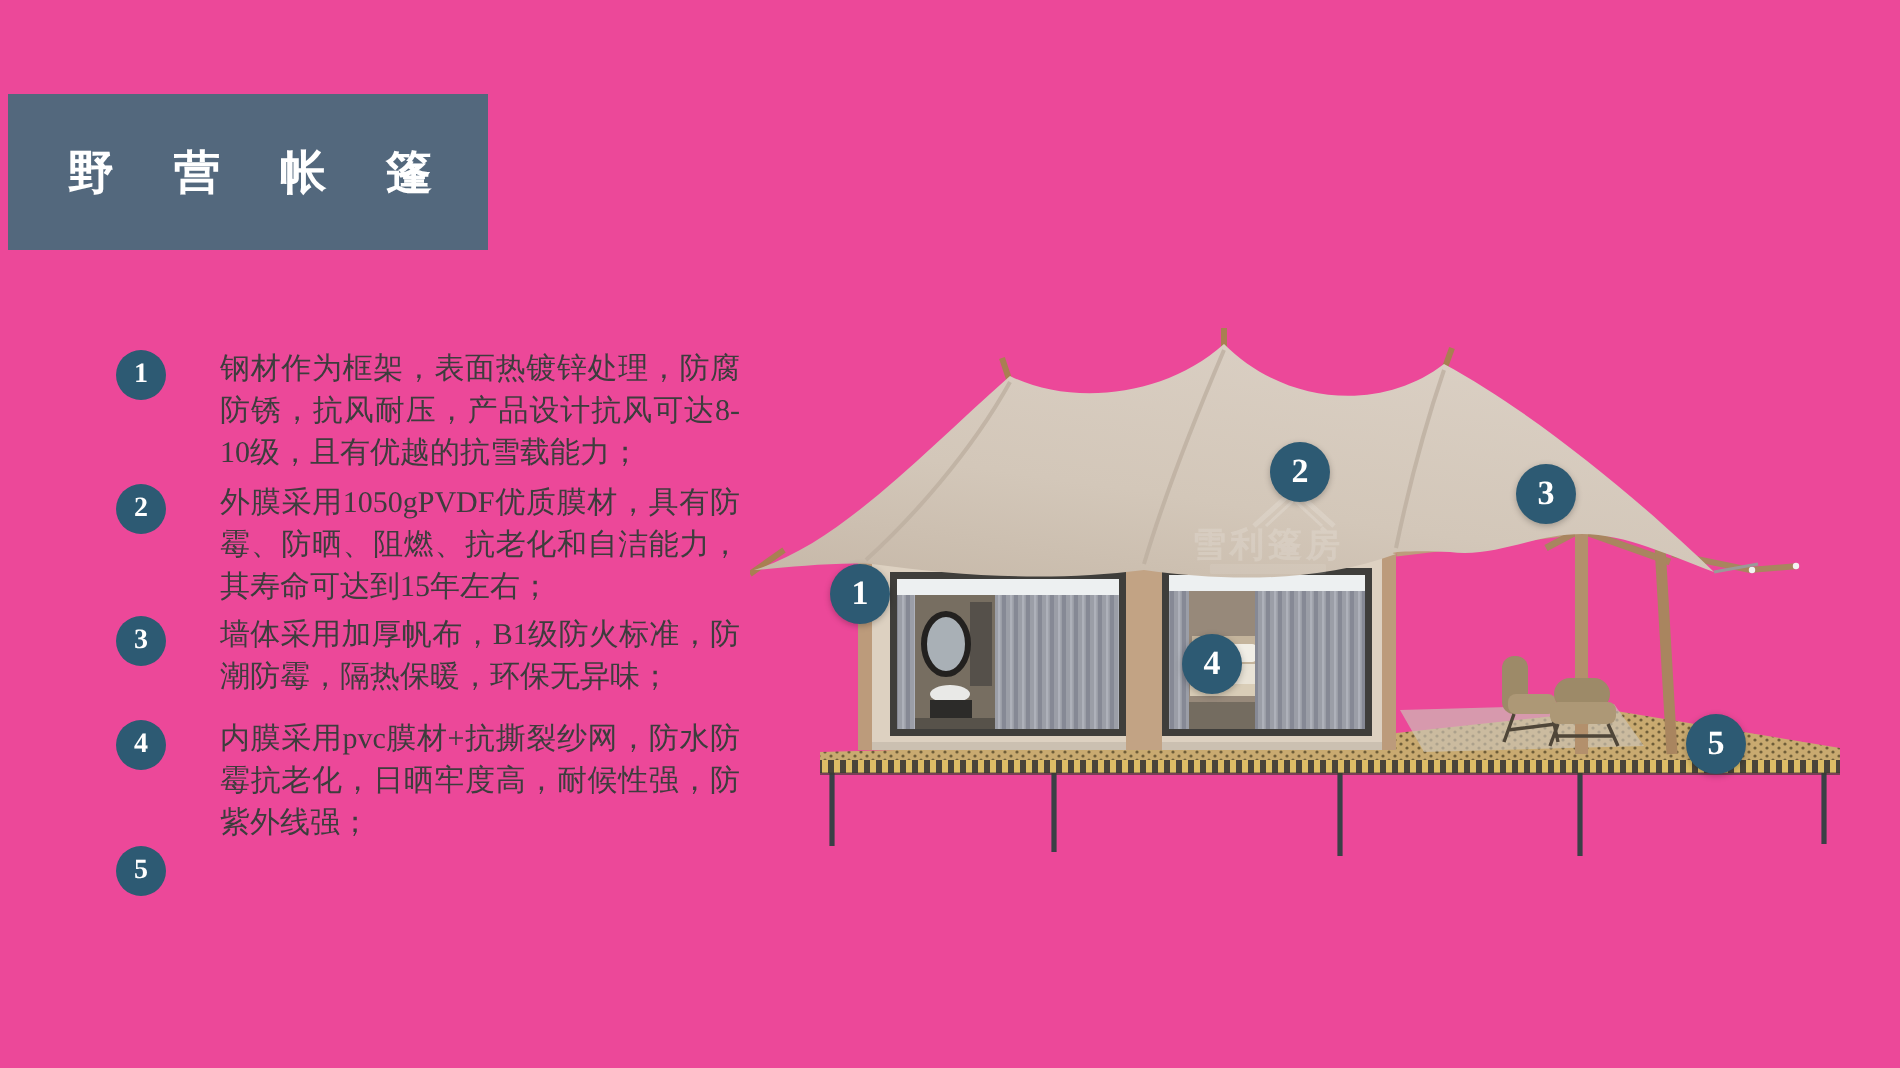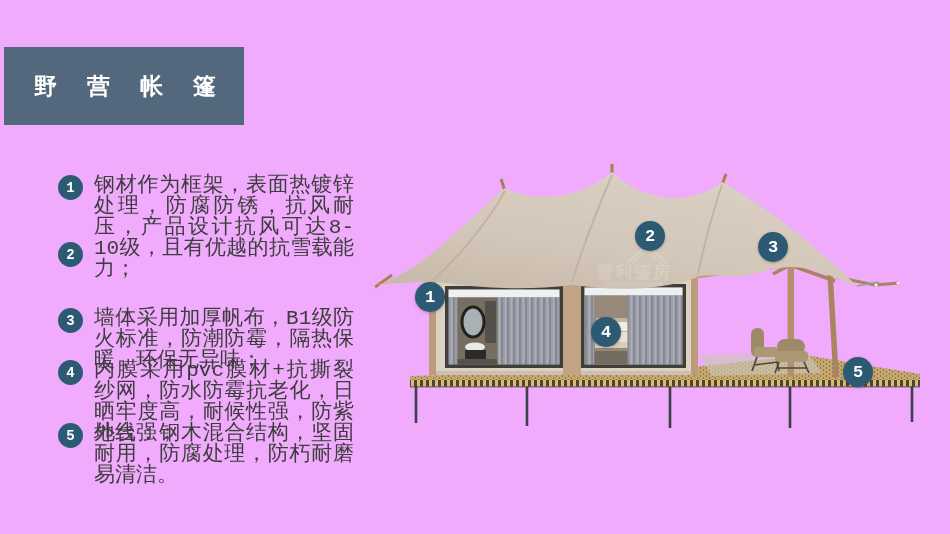--- a/index.html
+++ b/index.html
@@ -1,38 +1,38 @@
 <!DOCTYPE html>
 <html><head>
 <meta charset="utf-8">
 <style>
   html,body{margin:0;padding:0;background:#e4e4e6;}
   .slide{
     position:relative;width:950px;height:534px;overflow:hidden;
-    background:#f0abfc;
-    font-family:Liberation Mono, monospace;
+    background:#ec4899;
+    font-family:Liberation Serif, serif;
   }
   
   .title-block{
     position:absolute;left:4px;top:47px;width:240px;height:78px;
     background:#53687d;display:flex;align-items:center;
   }
   .title-block h1{
     margin:0;padding-left:30px;color:#ffffff;font-size:23px;font-weight:bold;
     letter-spacing:30px;white-space:nowrap;
   }
   
   .feature{position:absolute;left:58px;width:332px;}
   .feature .badge{
     position:absolute;left:0;top:0;width:25px;height:25px;border-radius:50%;
     background:#2d5a73;color:#fff;font-size:14px;font-weight:bold;
     display:flex;align-items:center;justify-content:center;
   }
   .feature .ftext{
-    margin-left:36px;width:260px;font-size:21px;line-height:21px;color:#3d3d3d;
+    margin-left:52px;width:260px;font-size:15px;line-height:21px;color:#3d3d3d;
     text-align:justify;
   }
   .f1{top:175px}.f2{top:242px}.f3{top:308px}.f4{top:360px}.f5{top:423px}
   
   .tent{position:absolute;left:375px;top:155px;width:570px;height:280px;}
   .tent svg{position:absolute;left:0;top:0;}
   .marker{
     position:absolute;width:30px;height:30px;border-radius:50%;
     background:#2d5a73;color:#fff;font-size:17px;font-weight:bold;
     display:flex;align-items:center;justify-content:center;
@@ -49,32 +49,32 @@
   <div class="title-block">
     <h1>野营帐篷</h1>
   </div>
 
   <div class="feature f1">
     <div class="badge">1</div>
     <div class="ftext">钢材作为框架，表面热镀锌处理，防腐防锈，抗风耐压，产品设计抗风可达8-10级，且有优越的抗雪载能力；</div>
   </div>
   <div class="feature f2">
     <div class="badge">2</div>
+    <div class="ftext">外膜采用1050gPVDF优质膜材，具有防霉、防晒、阻燃、抗老化和自洁能力，其寿命可达到15年左右；</div>
   </div>
   <div class="feature f3">
     <div class="badge">3</div>
     <div class="ftext">墙体采用加厚帆布，B1级防火标准，防潮防霉，隔热保暖，环保无异味；</div>
   </div>
   <div class="feature f4">
     <div class="badge">4</div>
     <div class="ftext">内膜采用pvc膜材+抗撕裂纱网，防水防霉抗老化，日晒牢度高，耐候性强，防紫外线强；</div>
   </div>
   <div class="feature f5">
     <div class="badge">5</div>
-    <div class="ftext">地台：钢木混合结构，坚固耐用，防腐处理，防朽耐磨易清洁。</div>
   </div>
 
   <div class="tent">
     <svg viewBox="0 0 570 280" width="570" height="280">
       <defs>
         <linearGradient id="roofG" x1="0" y1="1" x2="0.6" y2="0">
           <stop offset="0" stop-color="#c6b8a8"></stop>
           <stop offset="0.45" stop-color="#d3c7b9"></stop>
           <stop offset="1" stop-color="#dacfc3"></stop>
         </linearGradient>

